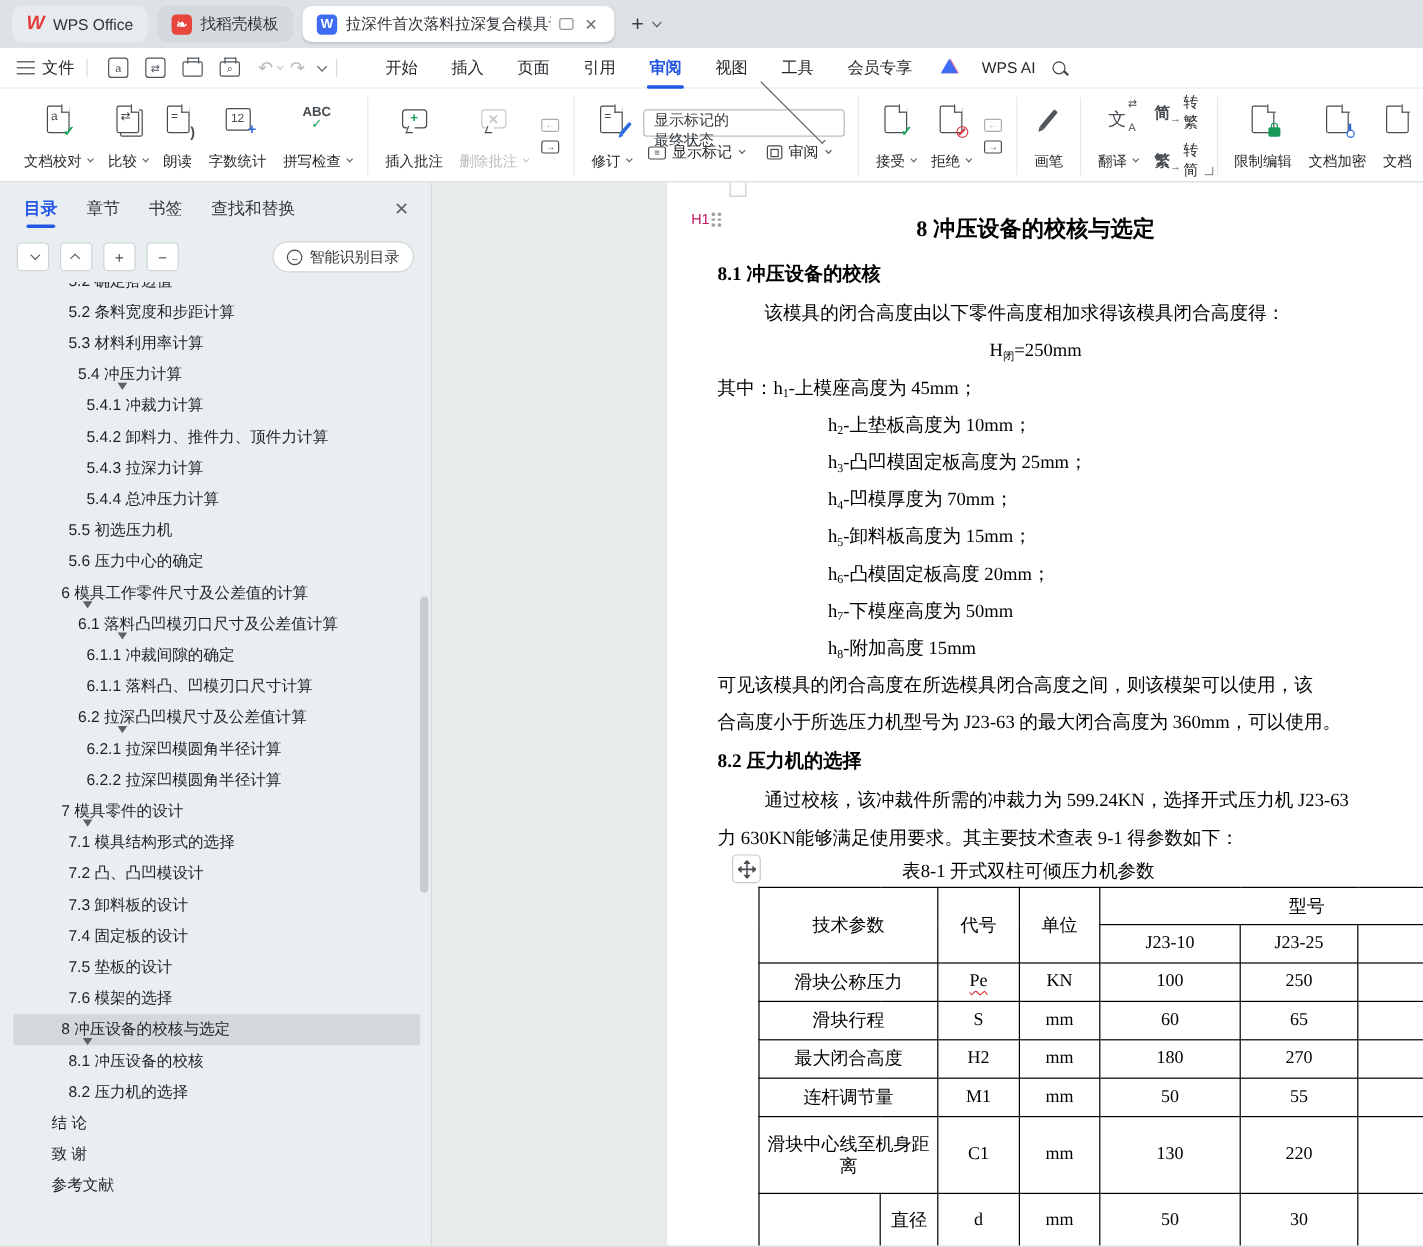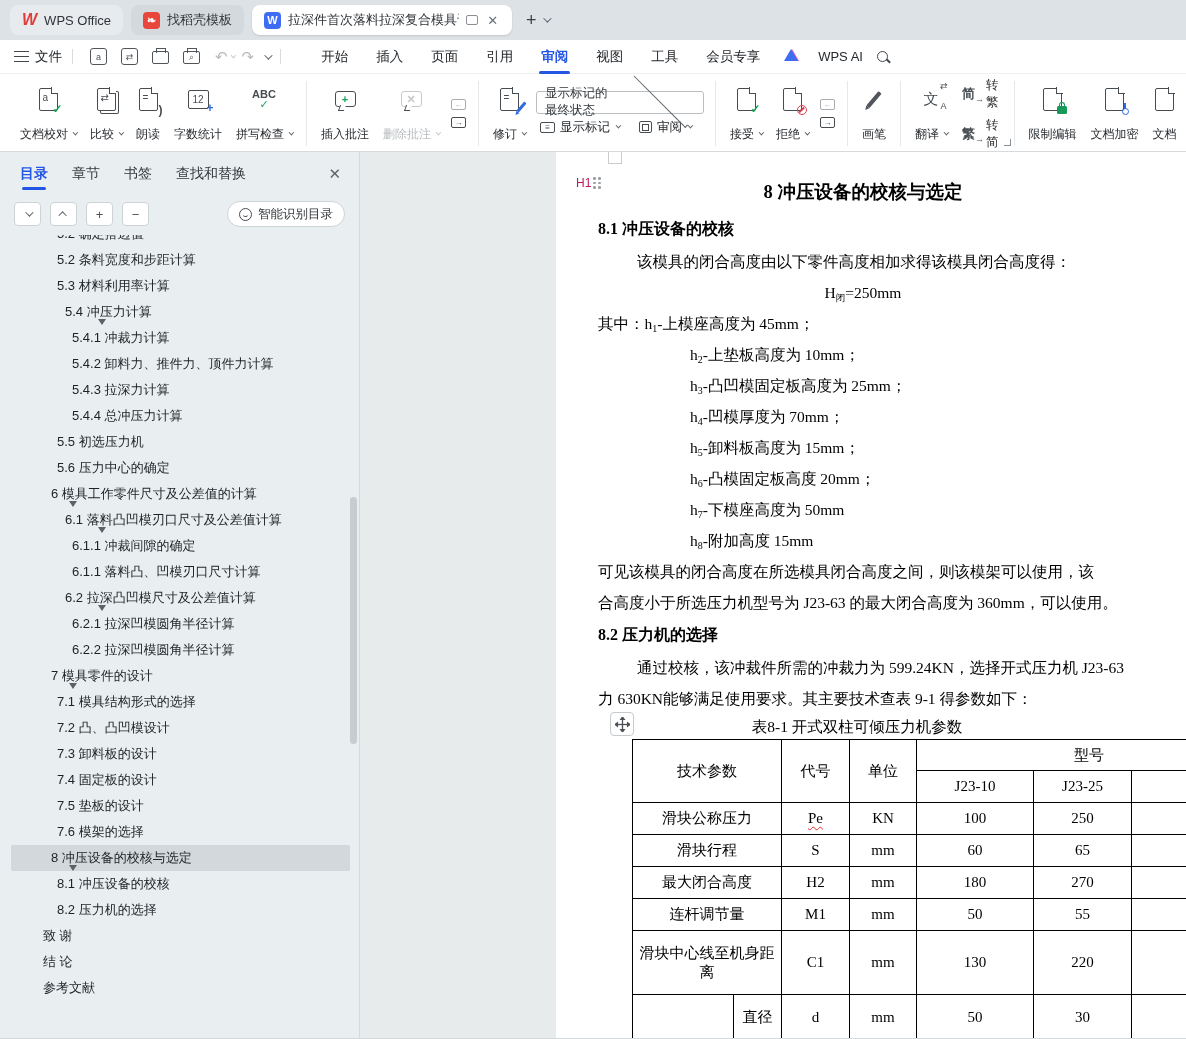--- a/index.html
+++ b/index.html
@@ -58,21 +58,21 @@
   .rgroup { display:flex; align-items:stretch; padding:0 7px; border-right:1px solid #e6e9eb;
             position:relative; }
   .rbtn { display:flex; flex-direction:column; align-items:center; justify-content:space-between;
           padding:3px 7px 4px; font-size:12px; color:#262a2e; white-space:nowrap; cursor:default; }
   .rbtn .ic { height:30px; display:flex; align-items:center; }
   .rbtn .cap { display:flex; align-items:center; gap:4px; height:16px; }
   .rbtn.disabled { color:#b8bcbf; }
   .rbtn.disabled .pg, .rbtn.disabled .cmt { border-color:#c6c9cc; }
   .rcol { display:flex; flex-direction:column; justify-content:center; gap:4px; padding:0 4px; }
   .combo { width:168px; height:23px; border:1px solid #b9bec2; border-radius:3px; display:flex;
-           align-items:center; font-size:12.5px; color:#33383c; padding:0 8px; gap:6px; }
+           align-items:flex-start; font-size:12.5px; color:#33383c; padding:0 8px; gap:6px; }
   .combo span { flex:1; }
   .sbtn { display:flex; align-items:center; gap:5px; font-size:12.5px; color:#262a2e; padding:1px 4px; }
   .navcol { display:flex; flex-direction:column; justify-content:center; gap:7px; padding:0 5px; }
   .launcher { position:absolute; right:3px; bottom:0; width:7px; height:7px;
               border-right:1.4px solid #8a9095; border-bottom:1.4px solid #8a9095; }
 
   
   .pg { width:19px; height:23px; border:1.6px solid #474c51; border-radius:2px; position:relative;
         background:#fff; display:inline-block; }
   .pg::before { content:""; position:absolute; top:-1.6px; right:-1.6px; width:6px; height:6px;
@@ -553,24 +553,24 @@
           <span class="arr"></span>
           <span>8 冲压设备的校核与选定</span>
         </div>
         <div class="titem l1">
           <span>8.1 冲压设备的校核</span>
         </div>
         <div class="titem l1">
           <span>8.2 压力机的选择</span>
         </div>
         <div class="titem l0">
+          <span>结  论</span>
+        </div>
+        <div class="titem l0">
           <span>致  谢</span>
-        </div>
-        <div class="titem l0">
-          <span>结  论</span>
         </div>
         <div class="titem l0">
           <span>参考文献</span>
         </div>
       </div>
     <div class="sscroll"></div>
   </aside>
 
   <div class="docarea">
     <div class="page">

